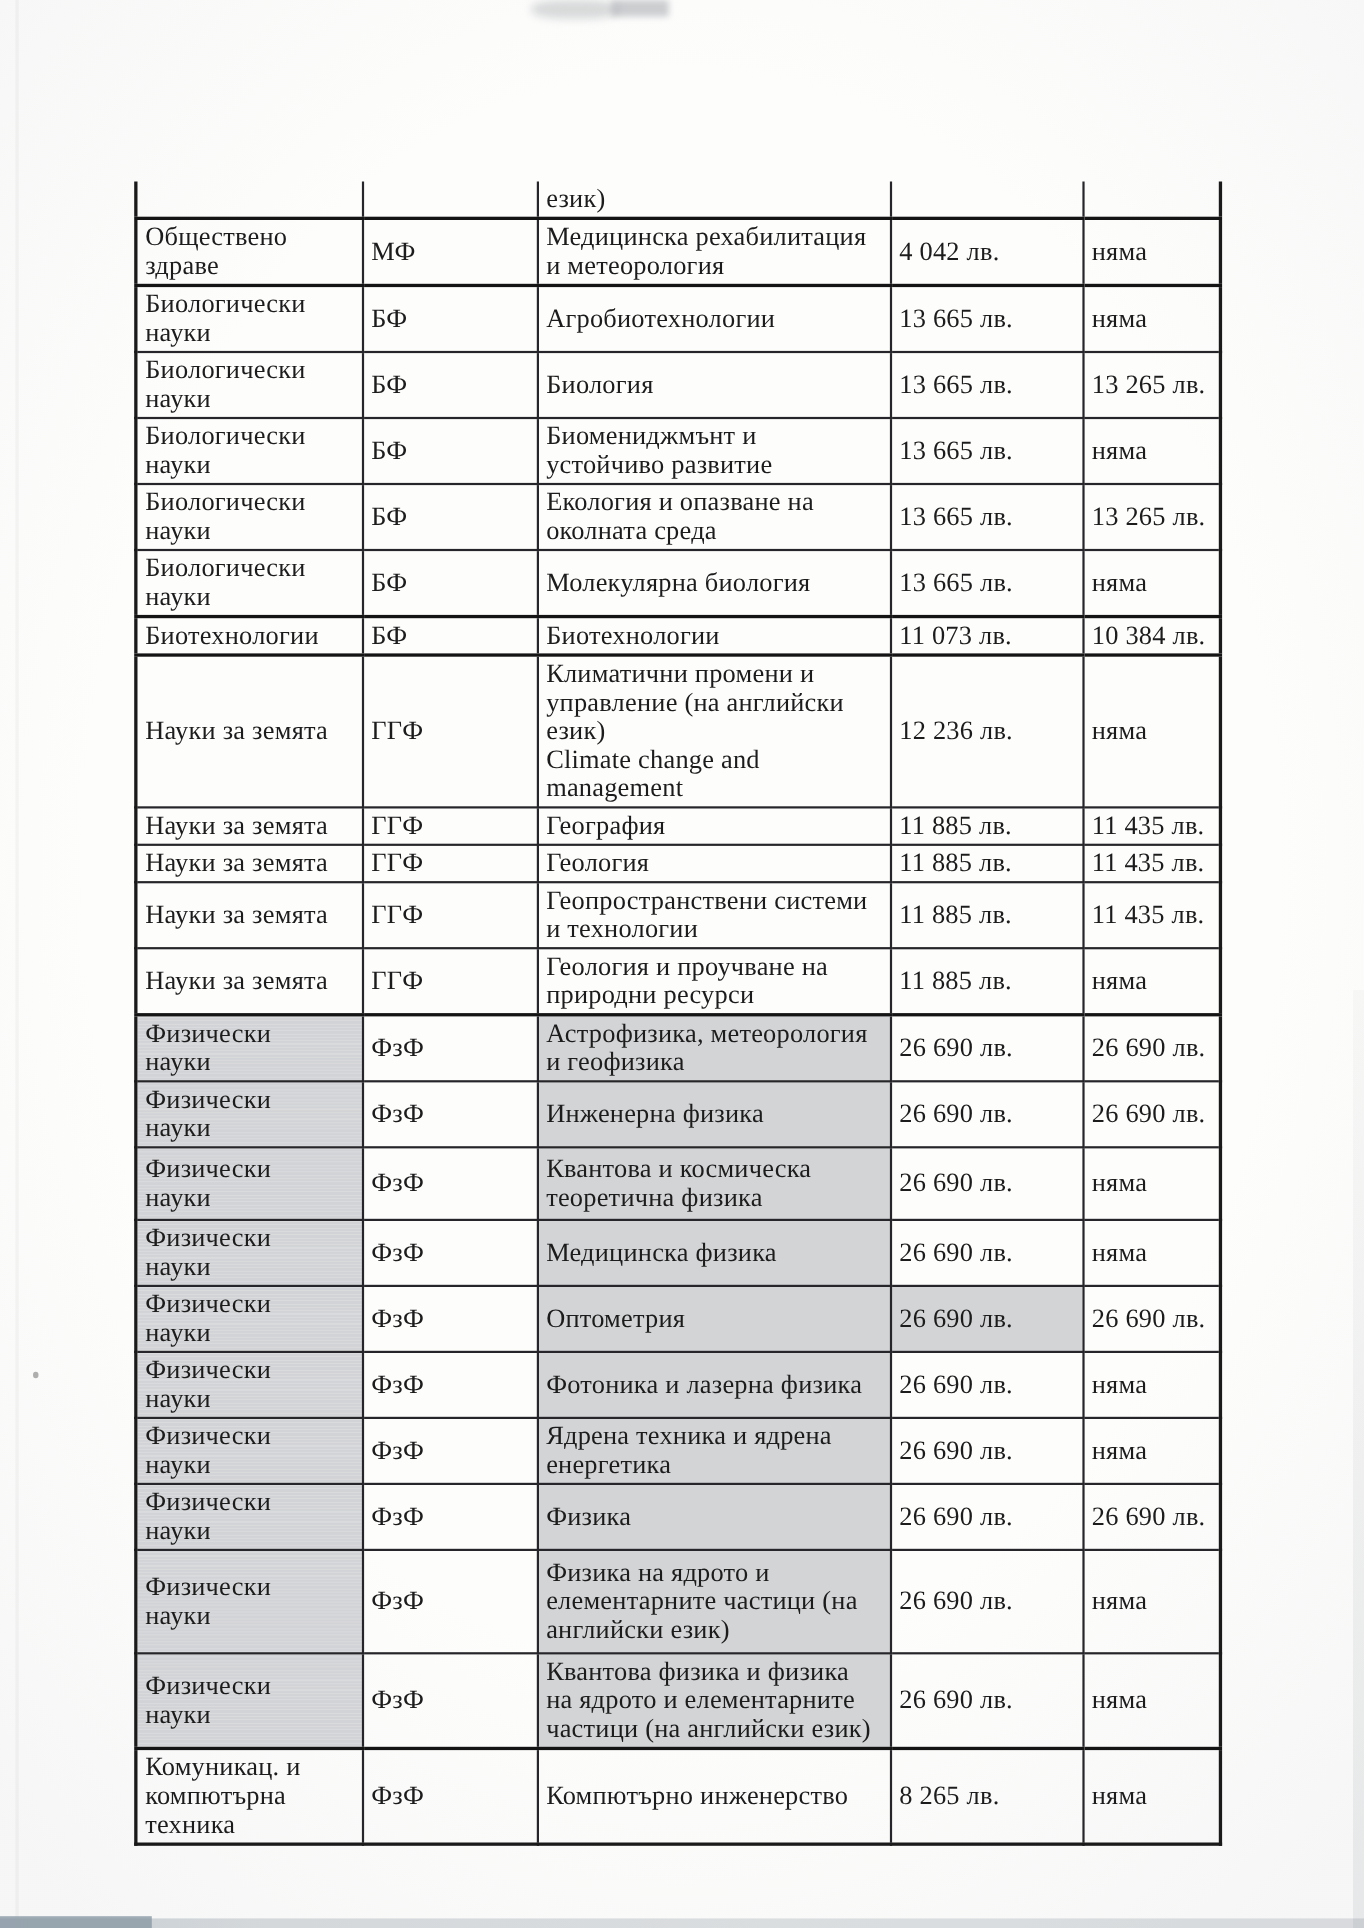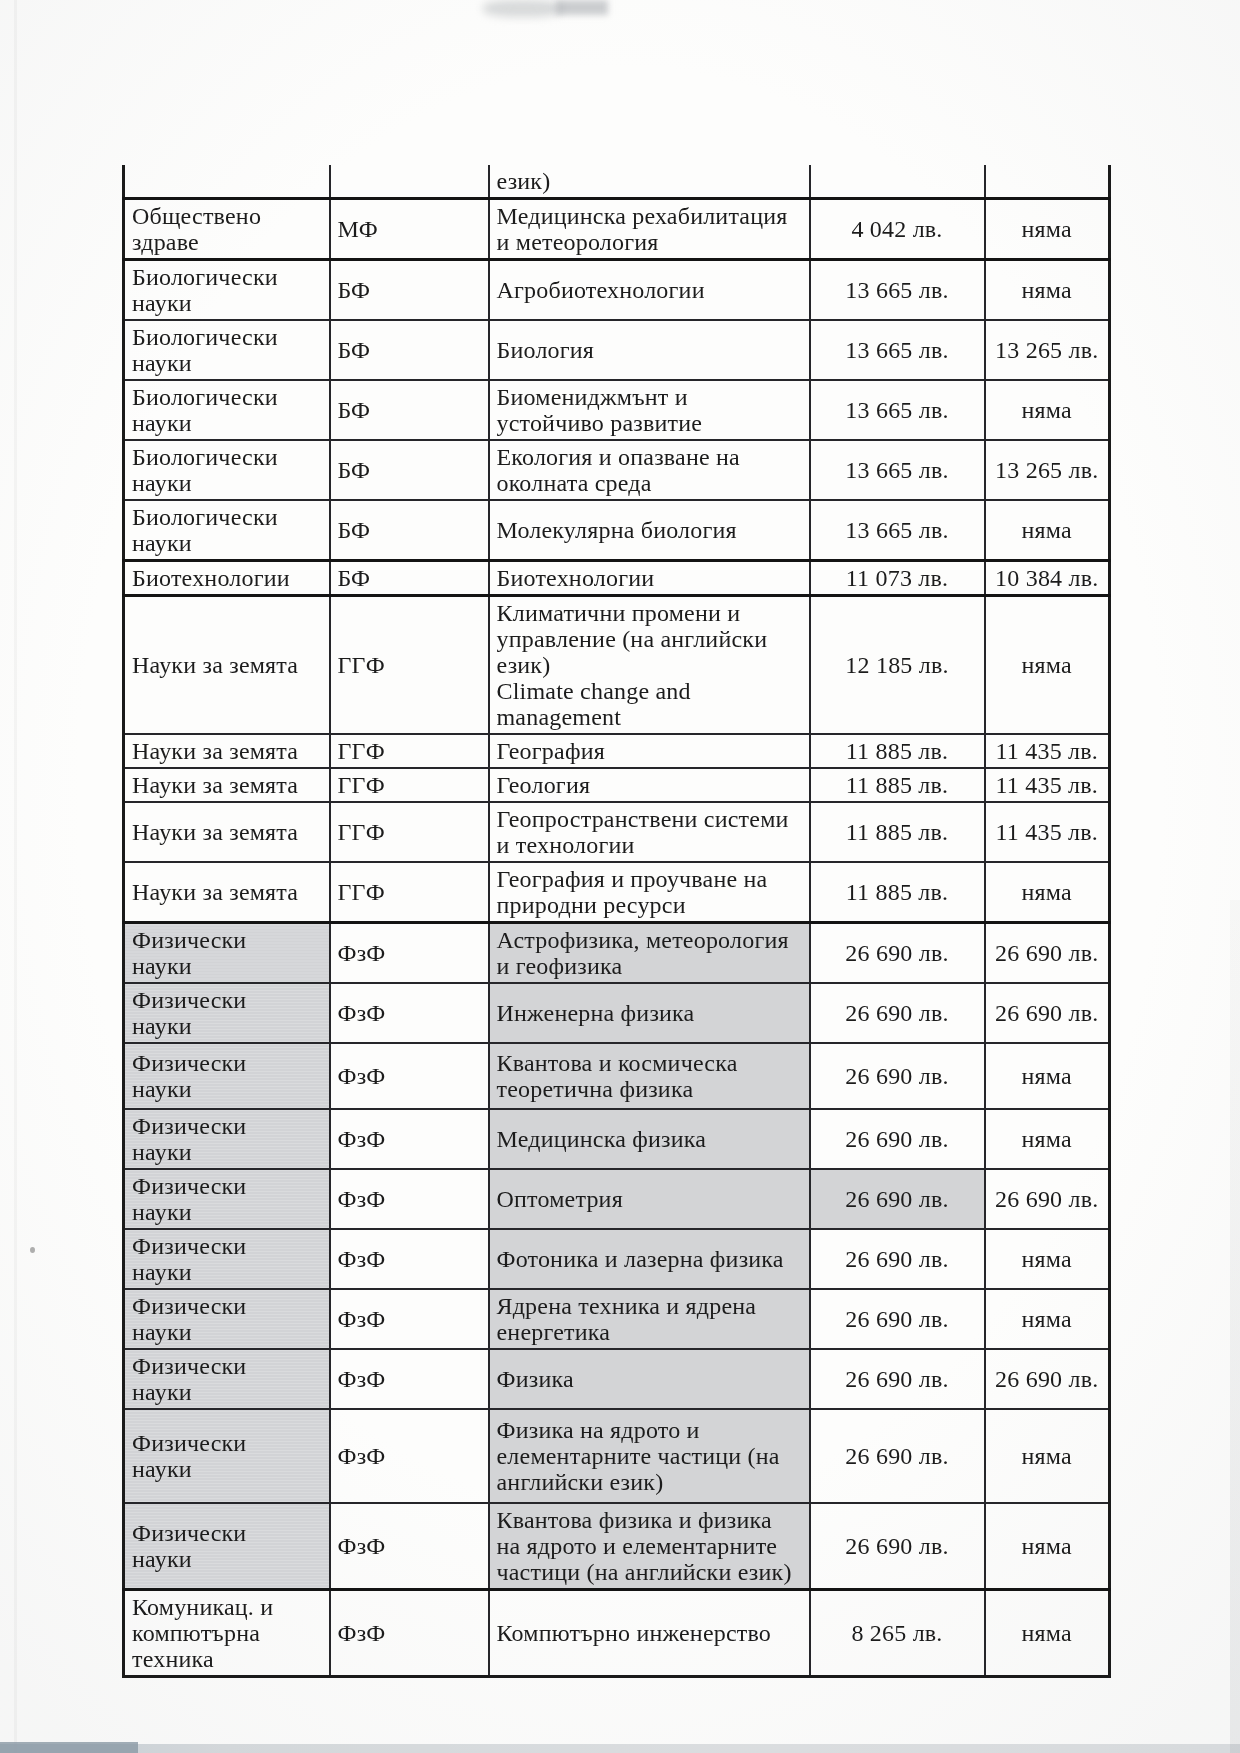--- a/index.html
+++ b/index.html
@@ -41,21 +41,21 @@
   table.fees td{
     border:2px solid #26262a;
     vertical-align:middle;
     padding:3px 7px;
     white-space:pre-line;
     overflow:hidden;
   }
   tr.partial td{border-top:none;}
   tr.thick td{border-bottom:3px solid #141414;}
   td.c2{padding-left:11px;}
-  td.c4,td.c5{text-align:center;white-space:nowrap;padding-left:2px;padding-right:2px;}
+  td.c4,td.c5{white-space:nowrap;padding-left:2px;padding-right:2px;}
   td.shaded{background:#d3d4d6;margin-top:37px;}
   td.shaded-tex{background:
      repeating-linear-gradient(0deg, rgba(255,255,255,0.18) 0 1px, rgba(0,0,0,0) 1px 3px),
      #d2d3d6;}
 </style>
 </head>
 <body>
 
 <div class="page">
   <div class="smudge-top"></div>
@@ -137,21 +137,21 @@
           <td class="c5">10 384 лв.</td>
         </tr>
         <tr style="height: 138px;">
           <td class="c1">Науки за земята</td>
           <td class="c2">ГГФ</td>
           <td class="c3">Климатични промени и
 управление (на английски
 език)
 Climate change and
 management</td>
-          <td class="c4">12 185 лв.</td>
+          <td class="c4">12 236 лв.</td>
           <td class="c5">няма</td>
         </tr>
         <tr style="height: 27px;">
           <td class="c1">Науки за земята</td>
           <td class="c2">ГГФ</td>
           <td class="c3">География</td>
           <td class="c4">11 885 лв.</td>
           <td class="c5">11 435 лв.</td>
         </tr>
         <tr style="height: 27px;">
@@ -165,21 +165,21 @@
           <td class="c1">Науки за земята</td>
           <td class="c2">ГГФ</td>
           <td class="c3">Геопространствени системи
 и технологии</td>
           <td class="c4">11 885 лв.</td>
           <td class="c5">11 435 лв.</td>
         </tr>
         <tr class=" thick" style="height: 53px;">
           <td class="c1">Науки за земята</td>
           <td class="c2">ГГФ</td>
-          <td class="c3"> География и проучване на
+          <td class="c3"> Геология и проучване на
 природни ресурси</td>
           <td class="c4">11 885 лв.</td>
           <td class="c5">няма</td>
         </tr>
         <tr style="height: 52px;">
           <td class="c1 shaded-tex">Физически
 науки</td>
           <td class="c2">ФзФ</td>
           <td class="c3 shaded">Астрофизика, метеорология
 и геофизика</td>

